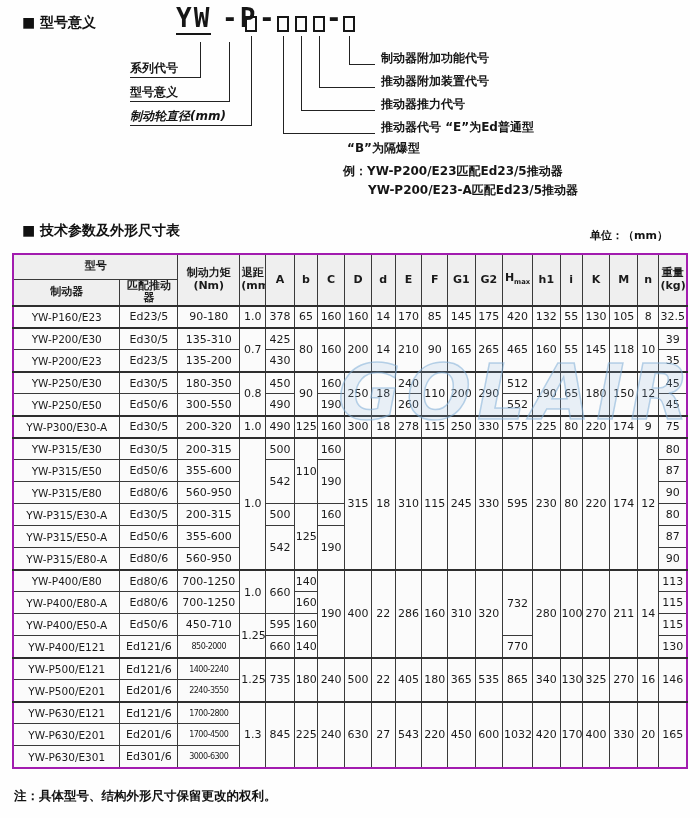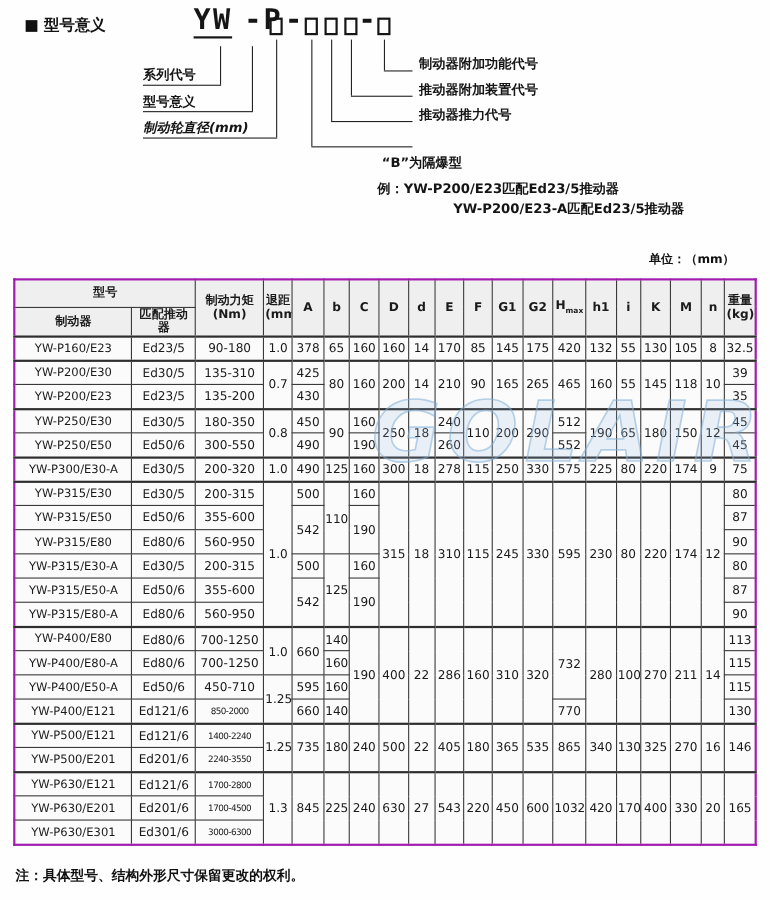--- a/index.html
+++ b/index.html
@@ -73,26 +73,28 @@
     <div class="hline" style="left:319px; top:87px; width:56px;"></div>
     <div class="hline" style="left:301px; top:110px; width:74px;"></div>
     <div class="hline" style="left:283px; top:133px; width:92px;"></div>
 
     <div class="dlabel" style="left:130px; top:60px;">系列代号</div>
     <div class="dlabel" style="left:130px; top:84px;">型号意义</div>
     <div class="dlabel" style="left:130px; top:108px;font-style:italic;">制动轮直径(mm)</div>
     <div class="dlabel" style="left:381px; top:50px;">制动器附加功能代号</div>
     <div class="dlabel" style="left:381px; top:73px;">推动器附加装置代号</div>
     <div class="dlabel" style="left:381px; top:96px;">推动器推力代号</div>
+    <div class="dlabel" style="left:381px; top:119px;">推动器代号 “E”为Ed普通型</div>
     <div class="dlabel" style="left:347px; top:140px;">“B”为隔爆型</div>
 
     <div class="example" style="left:343px; top:163px;">例：YW-P200/E23匹配Ed23/5推动器</div>
-    <div class="example" style="left:368px; top:182px;margin-left:44px;">YW-P200/E23-A匹配Ed23/5推动器</div>
+    <div class="example" style="left:368px; top:182px;">YW-P200/E23-A匹配Ed23/5推动器</div>
   </div>
 
+  <div class="sec-title t2">■ 技术参数及外形尺寸表</div>
   <div class="unit">单位：（mm）</div>
 
   <table class="params">
       <colgroup>
         <col style="width: 15.9%;">
         <col style="width: 8.6%;">
         <col style="width: 9.2%;">
         <col style="width: 3.9%;">
         <col style="width: 4.2%;">
         <col style="width: 3.5%;">

